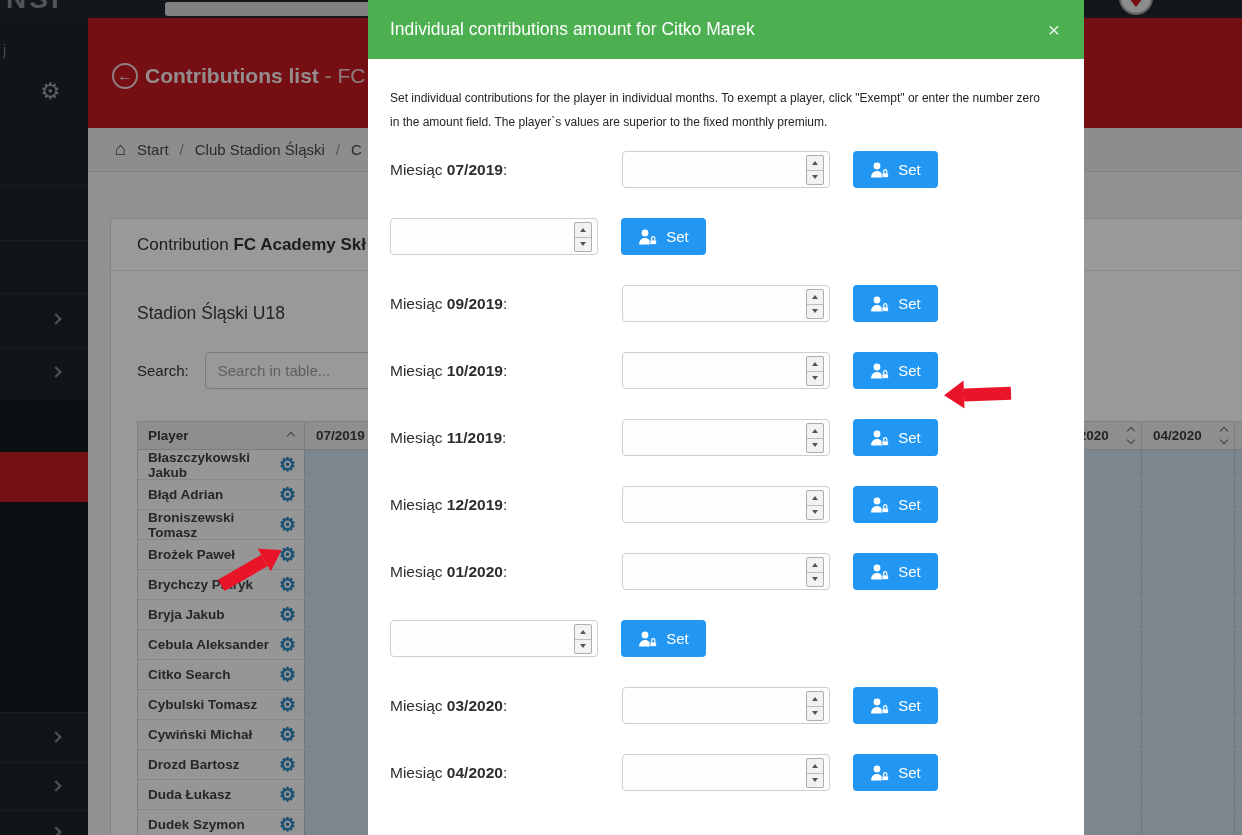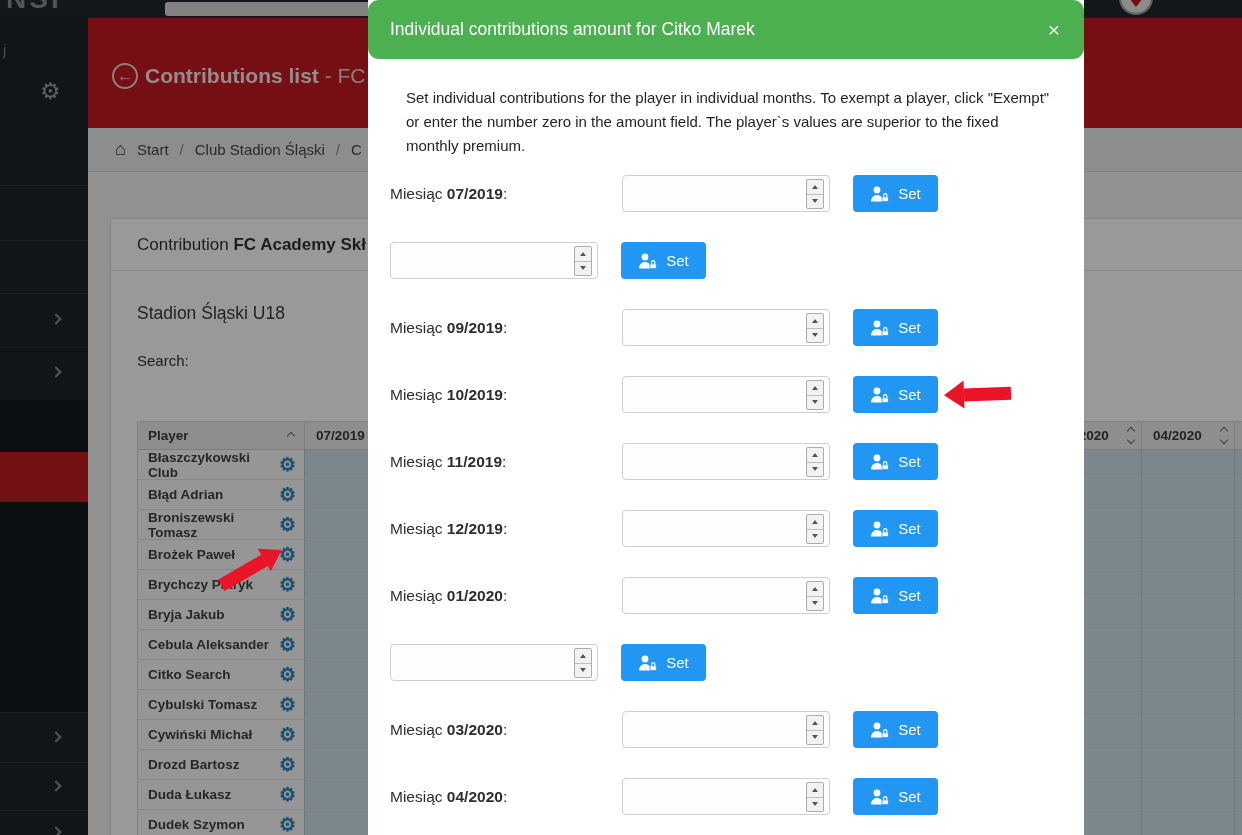--- a/index.html
+++ b/index.html
@@ -56,25 +56,25 @@
   .player-cell { width:166px; display:flex; align-items:center; justify-content:space-between; padding:0 8px 0 10px; background:#fafafa; font-size:13.5px; font-weight:bold; color:#414141; }
   .gear-btn { color:#2e86c1; font-size:19px; line-height:1; }
   .month-strip { flex:1; border-left:1px solid #b9c7d2;
     background:repeating-linear-gradient(90deg,#cfdfec 0px,#cfdfec 92px,#b9c7d2 92px,#b9c7d2 93px); }
 
   
   .backdrop { position:absolute; inset:0; background:rgba(0,0,0,0.40); z-index:10; }
 
   
   .modal { position:absolute; left:368px; top:0; width:716px; height:835px; background:#fff; z-index:20; }
-  .modal-header { height:59px; background:#4caf50; display:flex; align-items:center; padding:0 24px 0 22px;border-radius:11px; }
+  .modal-header { height:59px; background:#4caf50; display:flex; align-items:center; padding:0 24px 0 22px; }
   .modal-title { color:#fff; font-size:17.5px; }
   .modal-close { margin-left:auto; color:rgba(255,255,255,.85); font-size:21px; cursor:pointer; }
   .modal-body { padding:27px 32px 0 22px; }
-  .modal-desc { font-size:15px; line-height:24px; color:#212529;margin-left:16px; }
+  .modal-desc { font-size:12px; line-height:24px; color:#212529; }
   .m-row { display:flex; align-items:center; height:37px; margin-top:30px; }
   .m-row:first-of-type { margin-top:17px; }
   .m-label { width:232px; font-size:15.5px; color:#2b2e31; }
   .num-input { width:208px; height:37px; border:1px solid #cfcfcf; border-radius:4px; background:#fdfdfd; position:relative; }
   .spinner { position:absolute; right:5px; top:3px; width:18px; height:30px; border:1px solid #adadad; border-radius:2px; background:#f2f2f2; display:flex; flex-direction:column; }
   .spin-btn { flex:1; display:flex; align-items:center; justify-content:center; }
   .spin-btn + .spin-btn { border-top:1px solid #bdbdbd; }
   .tri-up { width:0; height:0; border:3.5px solid transparent; border-bottom:4.5px solid #555; margin-bottom:2px; }
   .tri-dn { width:0; height:0; border:3.5px solid transparent; border-top:4.5px solid #555; margin-top:2px; }
   .set-btn { width:85px; height:37px; margin-left:23px; background:#2196f3; border:none; border-radius:4px; color:#fff; font-size:15px; display:flex; align-items:center; justify-content:center; gap:9px; cursor:pointer; font-family:"Liberation Sans", sans-serif; }
@@ -137,20 +137,21 @@
     <span class="bc-sep">/</span>
     <span>C</span>
   </div>
 
   <div class="content">
     <div class="card">
       <div class="card-header"><span>Contribution </span><b>FC Academy Skł</b></div>
       <div class="card-subtitle">Stadion Śląski U18</div>
       <div class="search-row">
         <span class="search-label">Search:</span>
+        <input class="search-input" placeholder="Search in table..." style="">
       </div>
 
       <div class="ptable">
         <div class="thead">
           <div class="th th-player">
             <span>Player</span>
             <span class="scar up"></span>
           </div>
 
             <div class="th th-month">
@@ -235,21 +236,21 @@
 
             <div class="th th-month">
               
               
             </div>
 
         </div>
 
           <div class="trow">
             <div class="player-cell">
-              <span>Błaszczykowski Club</span>
+              <span>Błaszczykowski Jakub</span>
               <span class="gear-btn">⚙</span>
             </div>
             <div class="month-strip"></div>
           </div>
 
           <div class="trow">
             <div class="player-cell">
               <span>Błąd Adrian</span>
               <span class="gear-btn">⚙</span>
             </div>

